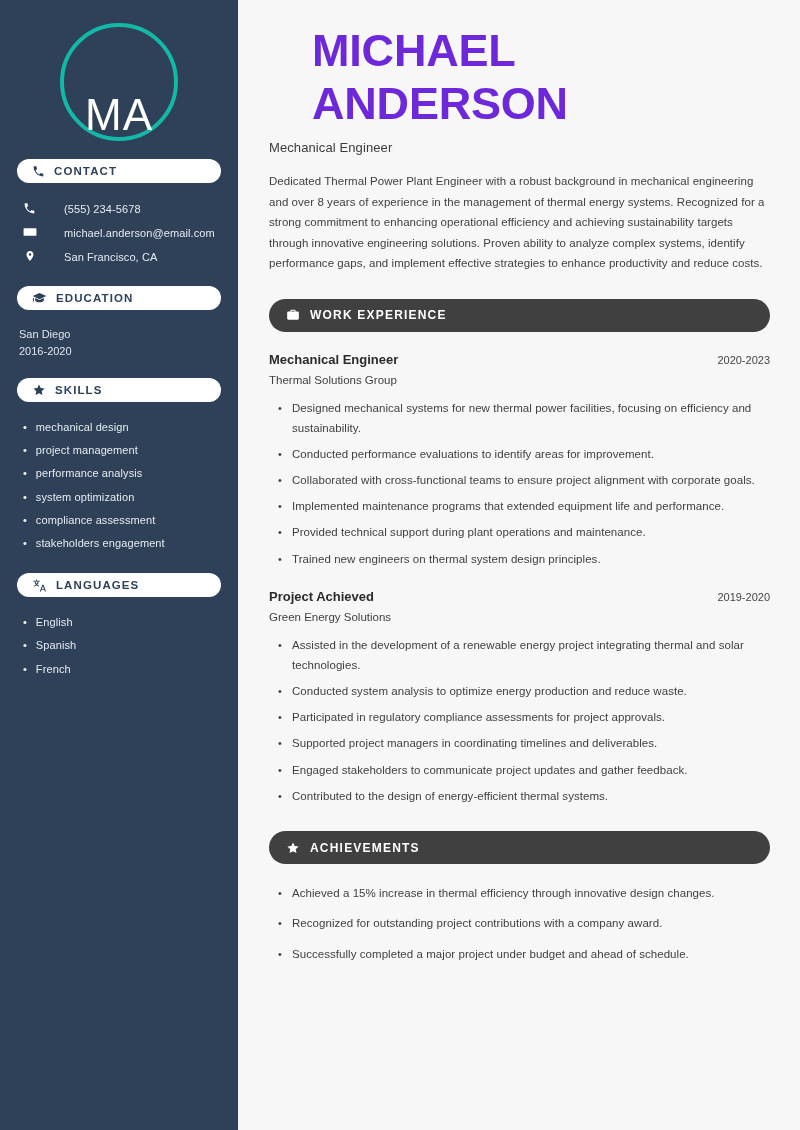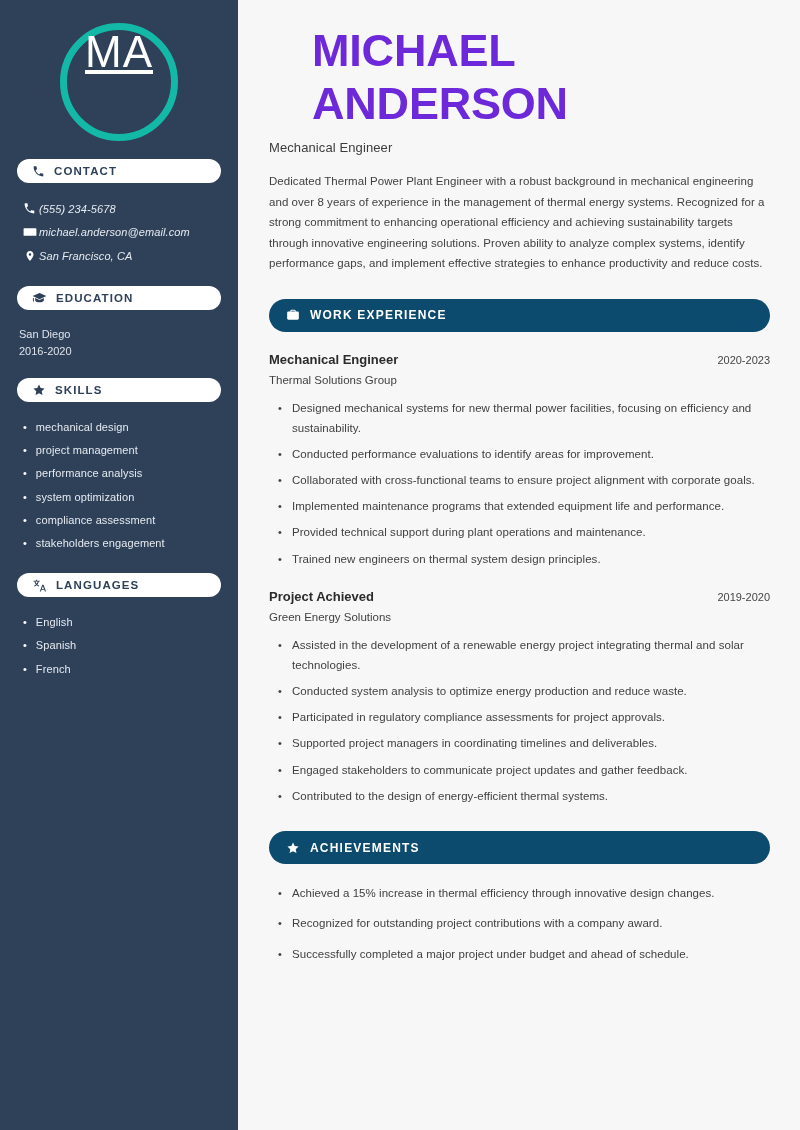--- a/index.html
+++ b/index.html
@@ -33,26 +33,25 @@
   }
 
   .avatar-wrap {
     display: flex;
     justify-content: center;
     padding-top: 23px;
   }
   .avatar {
     width: 118px;
     height: 118px;
-    border: 7px solid #14b8a6;
+    border: 4px solid #14b8a6;
     border-radius: 50%;
     display: flex;
-    align-items: flex-start;
+    align-items: flex-end;
     justify-content: center;
-    text-decoration: underline;
   }
   .avatar-initials {
     font-size: 44px;
     font-weight: 400;
     letter-spacing: 1px;
     color: #ffffff;
     line-height: 1;
   }
 
   
@@ -73,24 +72,23 @@
     color: #2e4159;
     text-transform: uppercase;
   }
   .pill .ico { display: flex; align-items: center; }
   .pill svg { display: block; }
 
   
   .contact-list { margin-top: 14px; }
   .contact-row {
     display: flex;
-    align-items: center;
-    gap: 2px;
+    align-items: flex-end;
+    gap: 27px;
     padding: 5px 0 5px 5px;
-    font-style: italic;
   }
   .contact-row .ico {
     width: 15px;
     display: flex;
     justify-content: center;
     flex: 0 0 15px;
   }
   .contact-text {
     font-size: 11px;
     color: #e6eaf0;
@@ -163,21 +161,21 @@
     font-size: 11.5px;
     color: #3f3f3f;
     line-height: 1.78;
     margin-top: 16px;
     letter-spacing: .05px;
   }
 
   
   .sec-head {
     height: 33px;
-    background: #0c4a6e;
+    background: #404040;
     border-radius: 17px;
     display: flex;
     align-items: center;
     padding-left: 17px;
     gap: 10px;
     margin-top: 25px;
   }
   .sec-head-label {
     font-size: 12px;
     font-weight: bold;

